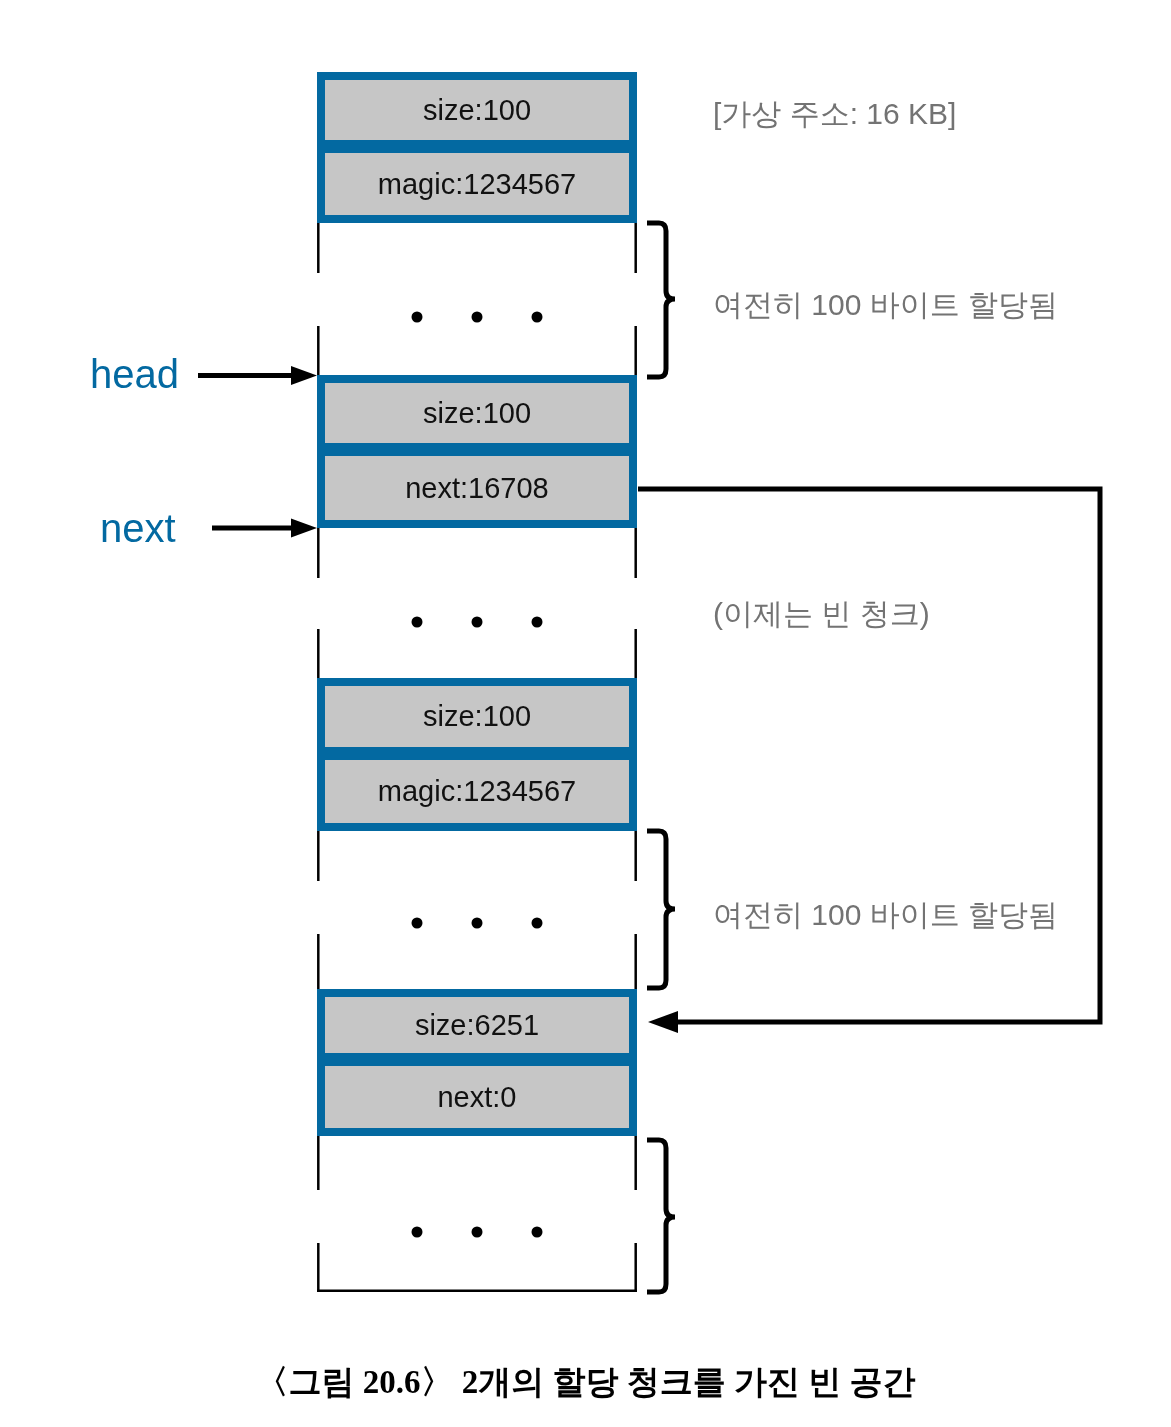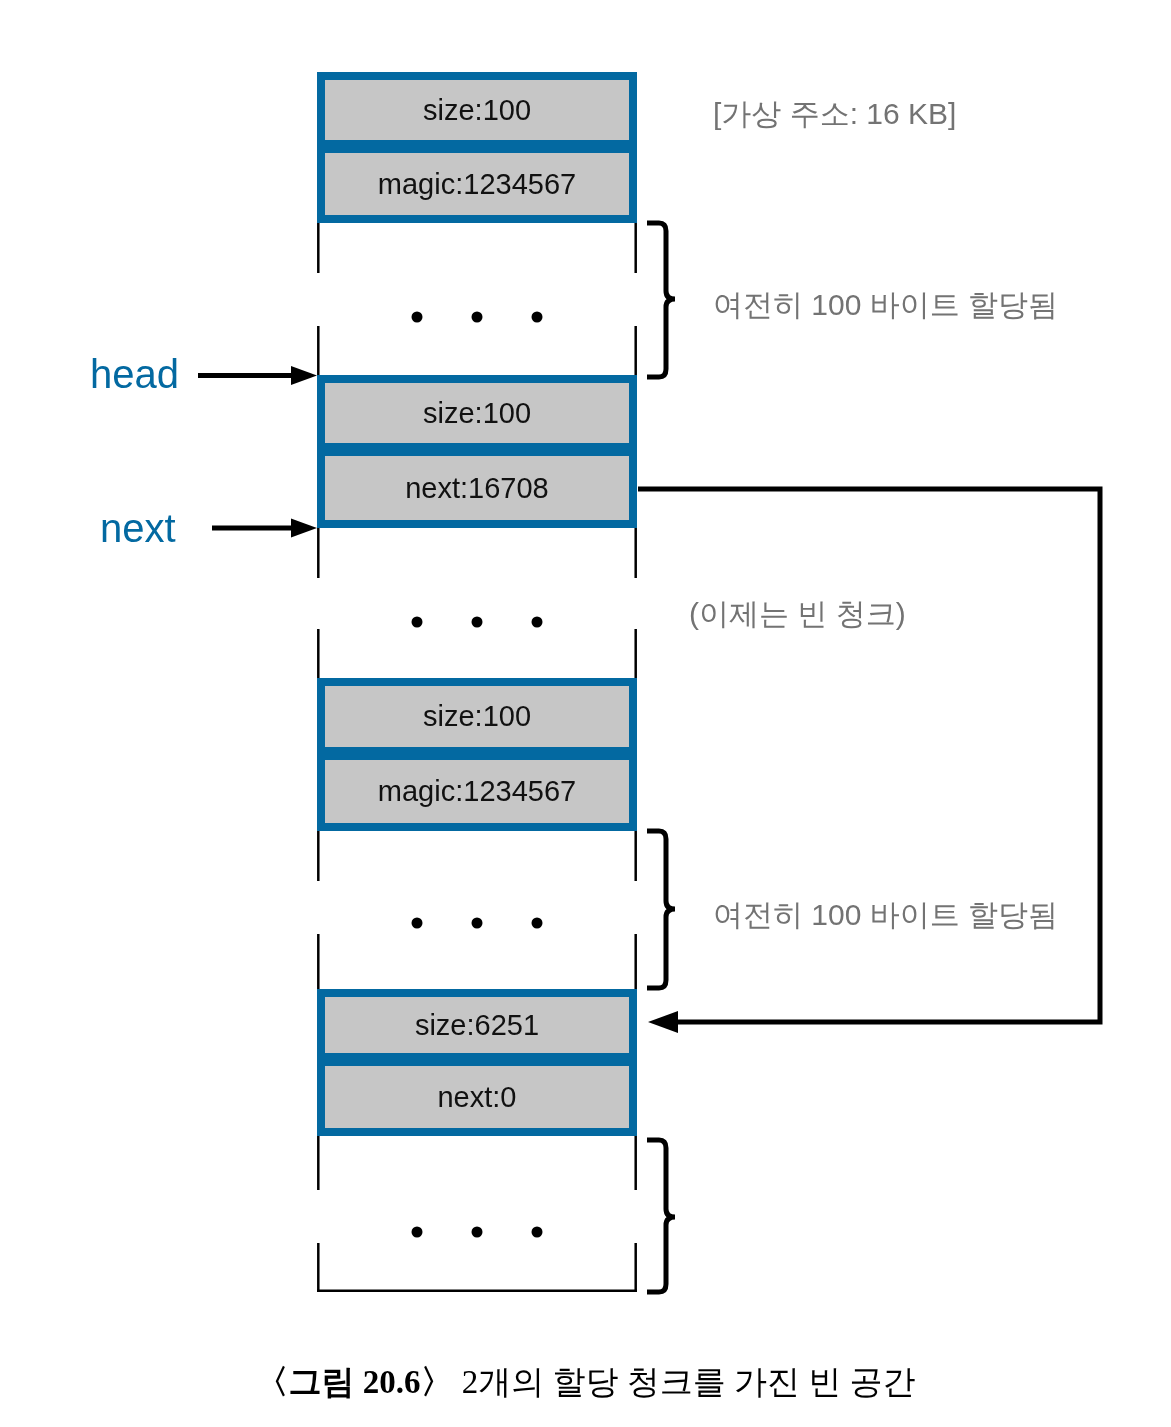--- a/index.html
+++ b/index.html
@@ -49,21 +49,21 @@
     position: absolute;
     left: 0; right: 0;
     top: 1360px;
     text-align: center;
     font-family: "Liberation Serif", "DejaVu Serif", serif;
     font-size: 33px;
     color: #000000;
     white-space: nowrap;
   }
   .caption .cap-prefix { font-weight: bold; }
-  .caption .cap-title  { font-weight: normal; }
+  .caption .cap-title  { font-weight: bold; }
 </style>
 </head>
 <body>
 
 <div class="canvas">
 
   <svg class="art" viewBox="0 0 1171 1427">
 
     <g stroke="#000000" stroke-width="2.5">
 
@@ -157,21 +157,21 @@
   <div class="mrow" style="top:1058px; height:78px;">
     <span class="lbl">next:</span>
     <span class="val">0</span>
   </div>
 
   <div class="ptr-label" style="left:90px; top:354px;">head</div>
   <div class="ptr-label" style="left:100px; top:508px;">next</div>
 
   <div class="annot" style="left:713px; top:96px;">[가상 주소: 16 KB]</div>
   <div class="annot" style="left:713px; top:287px;">여전히 100 바이트 할당됨</div>
-  <div class="annot" style="left:689px; top:596px;">(이제는 빈 청크)</div>
+  <div class="annot" style="left:713px; top:596px;">(이제는 빈 청크)</div>
   <div class="annot" style="left:713px; top:897px;">여전히 100 바이트 할당됨</div>
 
   <div class="caption">
     <span class="cap-prefix">〈그림 20.6〉</span>
     <span> </span>
     <span class="cap-title">2개의 할당 청크를 가진 빈 공간</span>
   </div>
 
 </div>
 

